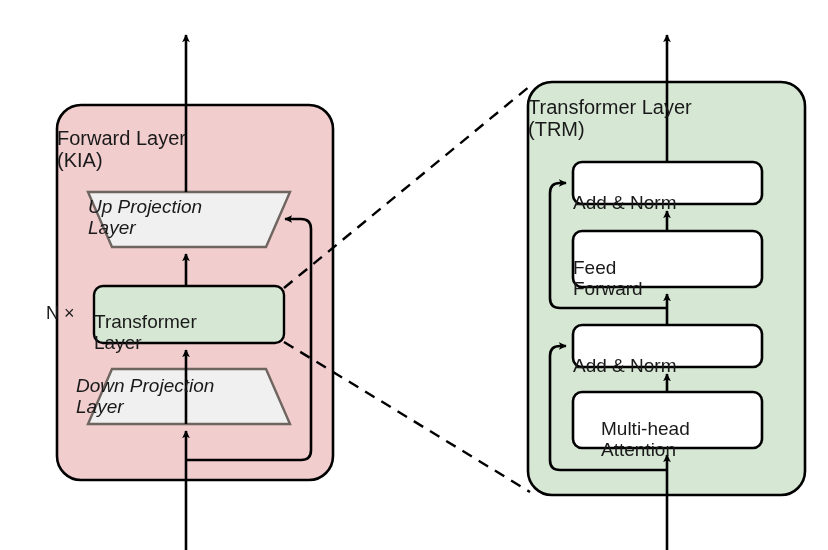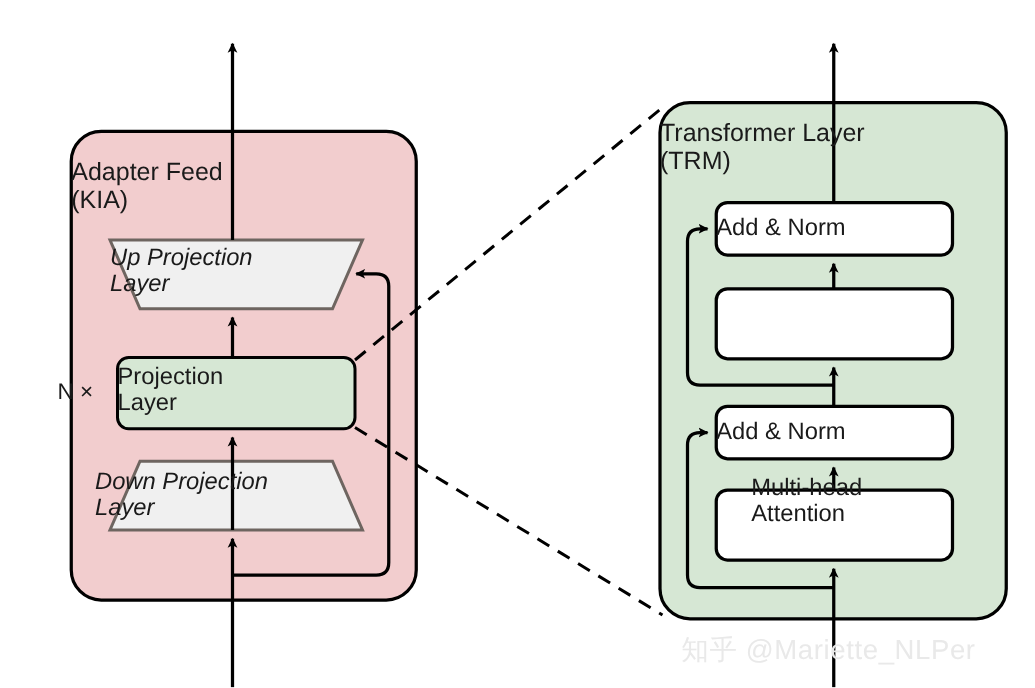--- a/index.html
+++ b/index.html
@@ -29,20 +29,21 @@
     font-family: "Liberation Sans", sans-serif;
     line-height: 1.12;
     white-space: pre-line;
     pointer-events: none;
   }
   .panel-title {
     font-size: 20px;
   }
   .box-label {
     font-size: 19px;
+    margin-top: 20px;
   }
   .trap-label {
     font-size: 19px;
     font-style: italic;
   }
   .n-label {
     font-size: 18px;
   }
   .watermark {
     position: absolute;
@@ -101,40 +102,41 @@
     <path d="M667,162 L667,35" stroke="#000000" stroke-width="2.6" fill="none" marker-end="url(#ah)"></path>
 
     <path d="M667,470 L560,470 Q550,470 550,460 L550,356 Q550,346 560,346 L566,346" stroke="#000000" stroke-width="2.6" fill="none" marker-end="url(#ah)"></path>
 
     <path d="M667,308 L560,308 Q550,308 550,298 L550,193 Q550,183 560,183 L566,183" stroke="#000000" stroke-width="2.6" fill="none" marker-end="url(#ah)"></path>
 
     <path d="M284,288 L530,86" stroke="#000000" stroke-width="2.4" fill="none" stroke-dasharray="11,8"></path>
     <path d="M284,342 L530,492" stroke="#000000" stroke-width="2.4" fill="none" stroke-dasharray="11,8"></path>
   </svg>
 
-  <div class="lbl panel-title" style="left:57px; top:127px; width:276px;">Adapter Feed
+  <div class="lbl panel-title" style="left:57px; top:127px; width:276px;">Forward Layer
 (KIA)</div>
 
   <div class="lbl trap-label" style="left:88px; top:196px; width:202px;">Up Projection
 Layer</div>
 
-  <div class="lbl box-label" style="left:94px; top:291px; width:190px;">Projection
+  <div class="lbl box-label" style="left:94px; top:291px; width:190px;">Transformer
 Layer</div>
 
   <div class="lbl trap-label" style="left:76px; top:375px; width:202px;">Down Projection
 Layer</div>
 
   <div class="lbl n-label" style="left:46px; top:303px; width:48px;">N ×</div>
 
   <div class="lbl panel-title" style="left:528px; top:96px; width:277px;">Transformer Layer
 (TRM)</div>
 
   <div class="lbl box-label" style="left:573px; top:172px; width:189px;">Add &amp; Norm</div>
 
+  <div class="lbl box-label" style="left:573px; top:237px; width:189px;">Feed
+Forward</div>
 
   <div class="lbl box-label" style="left:573px; top:335px; width:189px;">Add &amp; Norm</div>
 
-  <div class="lbl box-label" style="left:573px; top:380px; width:209px;padding-left:28px;">Multi-head
+  <div class="lbl box-label" style="left:573px; top:398px; width:209px;padding-left:28px;">Multi-head
 Attention</div>
 
-  <div class="watermark" style="left:545px; top:505px;">知乎 @Mariette_NLPer</div>
 
 </div>
 
 </body></html>

